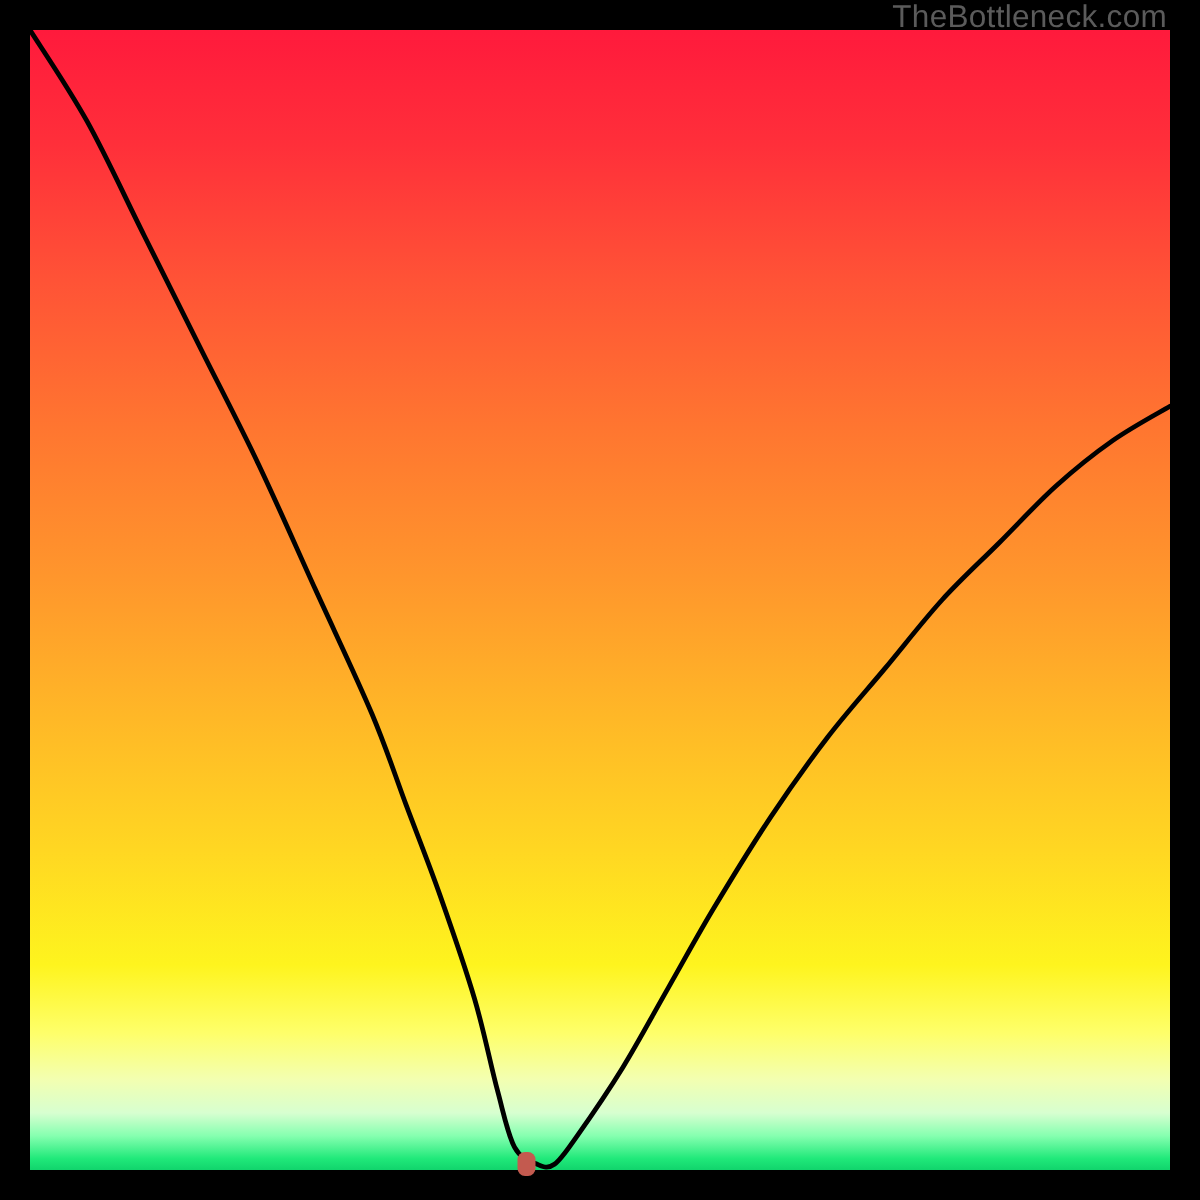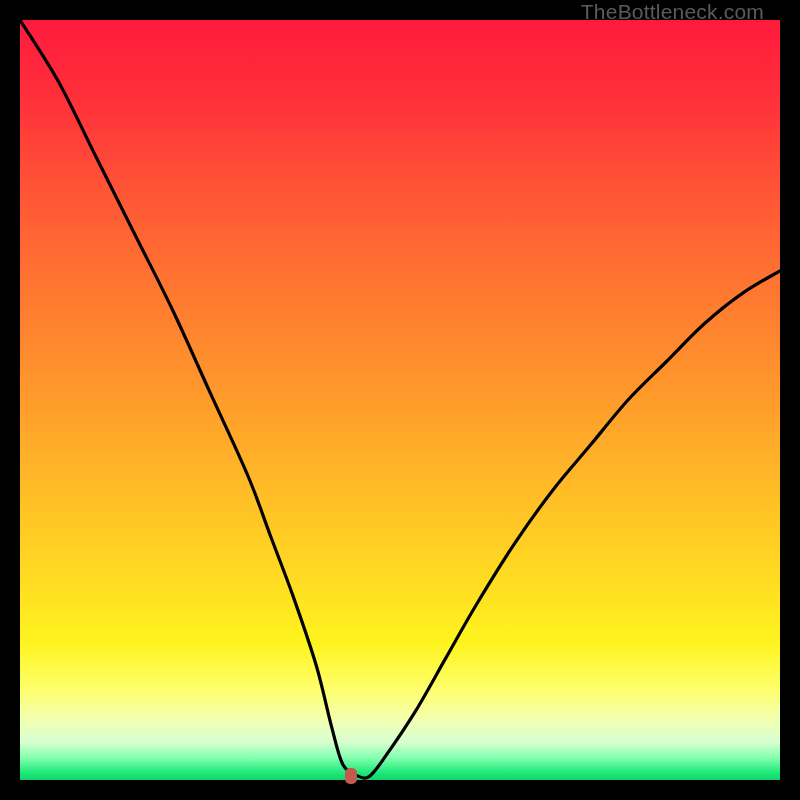--- a/index.html
+++ b/index.html
@@ -37,21 +37,21 @@
       #f3ffb0 92%,
       #d7ffd0 95%,
       #86ffb0 97%,
       #20e97a 99%,
       #11d46c 100%
     );
   }
   .watermark {
     position: absolute;
     top: 0px;
-    right: 36px;
+    right: 22px;
     color: #5b5b5b;
     font-size: 21px;
     font-weight: 500;
     letter-spacing: 0.2px;
     user-select: none;
   }
   svg.curve {
     position: absolute;
     left: 0;
     top: 0;

